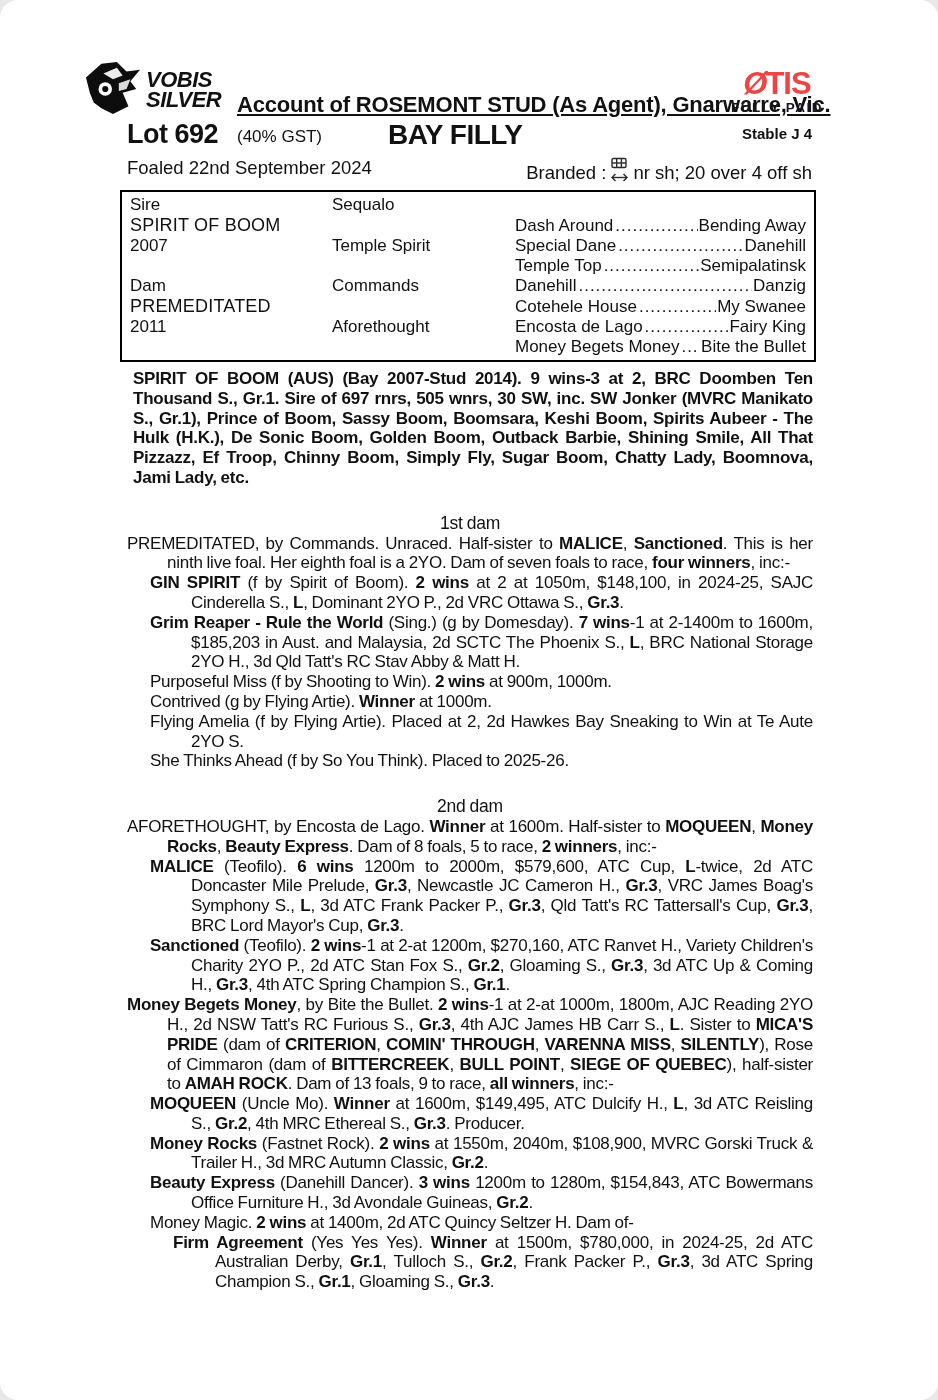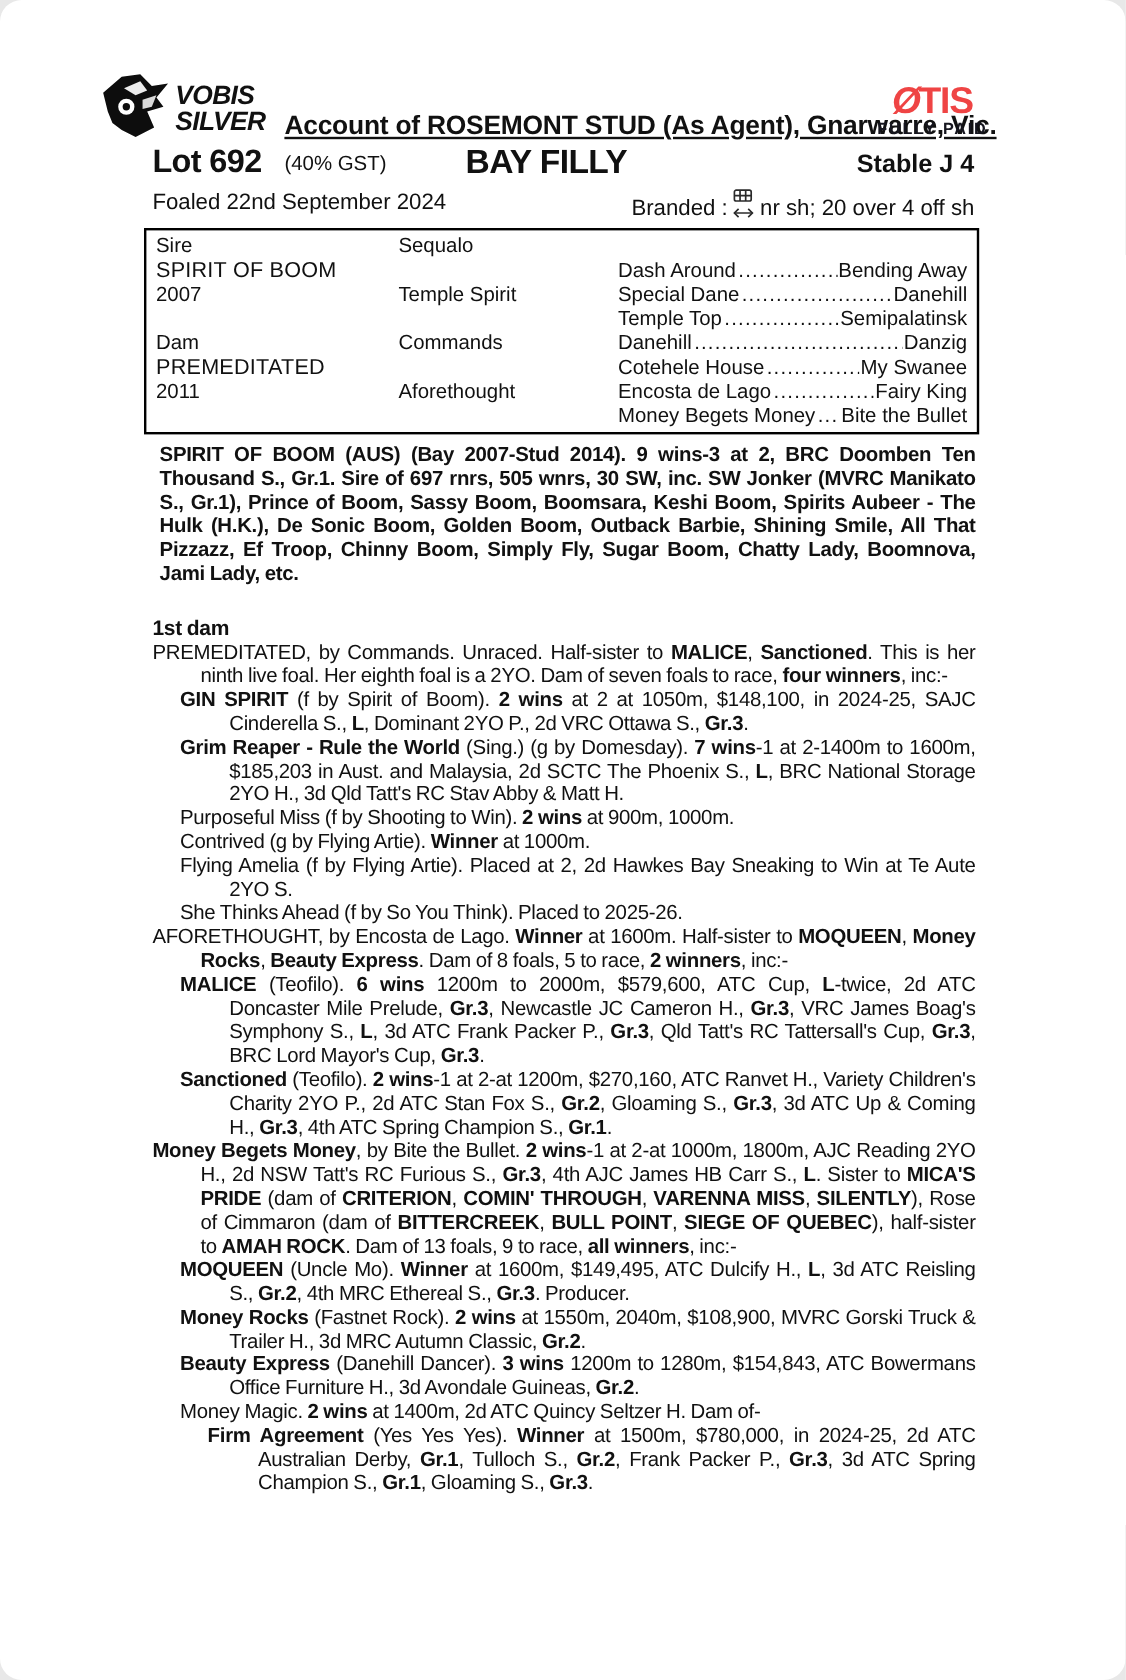--- a/index.html
+++ b/index.html
@@ -15,21 +15,21 @@
   .logo-text{font-style:italic;font-weight:800;font-size:22px;line-height:0.92;letter-spacing:-0.5px;}
   .account{position:absolute;left:237px;top:92px;font-weight:bold;font-size:22px;letter-spacing:-0.2px;text-decoration:underline;}
   .tis{position:absolute;left:712px;top:68px;width:130px;text-align:center;}
   .tis-mark{font-weight:bold;font-size:31px;line-height:1;letter-spacing:-1px;color:#ef4444;}
   .tis-o{font-style:italic;margin-right:-1px;}
   .tis-sub{font-size:13.5px;font-weight:bold;letter-spacing:1.5px;color:#16161f;margin-top:1px;}
   .lot-line{position:absolute;left:127px;top:119px;width:685px;height:32px;}
   .lot-number{position:absolute;left:0;top:0;font-weight:bold;font-size:27px;letter-spacing:-0.5px;}
   .lot-gst{position:absolute;left:110px;top:8px;font-size:17px;}
   .sex-title{position:absolute;left:261px;top:0;font-weight:bold;font-size:28px;letter-spacing:-0.5px;}
-  .stable{position:absolute;right:0;top:6px;font-weight:bold;font-size:21px;}
+  .stable{position:absolute;right:0;top:6px;font-weight:bold;font-size:15px;}
   .foaled-line{position:absolute;left:127px;top:157px;width:685px;font-size:18.5px;}
   .branded{position:absolute;right:0;top:0;display:flex;align-items:center;}
   .brand-mark{display:inline-block;margin:0 4px;}
   
   .ped-table{
     position:absolute;left:120px;top:190px;width:696px;height:172px;
     border:2px solid #000;box-sizing:border-box;
     display:flex;flex-direction:column;justify-content:space-evenly;
     padding:3px 8px;font-size:17px;
   }
@@ -42,21 +42,21 @@
   .lead{flex:1;overflow:hidden;white-space:nowrap;min-width:8px;}
   .lead::after{content:"......................................................................";letter-spacing:1px;}
   .ped-name{font-size:18px;letter-spacing:0.2px;}
   
   .content{
     position:absolute;left:127px;top:369px;width:686px;
     font-size:17px;line-height:19.8px;text-align:justify;
     letter-spacing:-0.25px;word-spacing:-0.5px;
   }
   .sire-summary{font-weight:bold;padding-left:6px;margin:0;}
-  .sec-h{font-weight:bold;font-size:17.5px;margin:26px 0 0 0;text-align:left;}
+  .sec-h{font-weight:normal;font-size:17.5px;margin:26px 0 0 0;text-align:center;}
   .para{margin:0;}
   .dam{padding-left:40px;text-indent:-40px;}
   .entry{padding-left:64px;text-indent:-41px;}
   .entry2{padding-left:88px;text-indent:-42px;}
 </style>
 </head>
 <body>
 
 <div class="page">
 
@@ -185,20 +185,21 @@
     <p class="sire-summary"><b>SPIRIT OF BOOM (AUS) (Bay 2007-Stud 2014). 9 wins-3 at 2, BRC Doomben Ten Thousand S., Gr.1. Sire of 697 rnrs, 505 wnrs, 30 SW, inc. SW Jonker (MVRC Manikato S., Gr.1), Prince of Boom, Sassy Boom, Boomsara, Keshi Boom, Spirits Aubeer - The Hulk (H.K.), De Sonic Boom, Golden Boom, Outback Barbie, Shining Smile, All That Pizzazz, Ef Troop, Chinny Boom, Simply Fly, Sugar Boom, Chatty Lady, Boomnova, Jami Lady, etc.</b></p>
     <div id="sections">
         <div class="sec-h">1st dam</div>
         <p class="para dam"><span>PREMEDITATED, by Commands. Unraced. Half-sister to </span><b>MALICE</b><span>, </span><b>Sanctioned</b><span>. This is her ninth live foal. Her eighth foal is a 2YO. Dam of seven foals to race, </span><b>four winners</b><span>, inc:-</span></p>
         <p class="para entry"><b>GIN SPIRIT</b><span> (f by Spirit of Boom). </span><b>2 wins</b><span> at 2 at 1050m, $148,100, in 2024-25, SAJC Cinderella S., </span><b>L</b><span>, Dominant 2YO P., 2d VRC Ottawa S., </span><b>Gr.3</b><span>.</span></p>
         <p class="para entry"><b>Grim Reaper - Rule the World</b><span> (Sing.) (g by Domesday). </span><b>7 wins</b><span>-1 at 2-1400m to 1600m, $185,203 in Aust. and Malaysia, 2d SCTC The Phoenix S., </span><b>L</b><span>, BRC National Storage 2YO H., 3d Qld Tatt's RC Stav Abby &amp; Matt H.</span></p>
         <p class="para entry"><span>Purposeful Miss (f by Shooting to Win). </span><b>2 wins</b><span> at 900m, 1000m.</span></p>
         <p class="para entry"><span>Contrived (g by Flying Artie). </span><b>Winner</b><span> at 1000m.</span></p>
         <p class="para entry"><span>Flying Amelia (f by Flying Artie). Placed at 2, 2d Hawkes Bay Sneaking to Win at Te Aute 2YO S.</span></p>
         <p class="para entry"><span>She Thinks Ahead (f by So You Think). Placed to 2025-26.</span></p>
+        <div class="sec-h">2nd dam</div>
         <p class="para dam"><span>AFORETHOUGHT, by Encosta de Lago. </span><b>Winner</b><span> at 1600m. Half-sister to </span><b>MOQUEEN</b><span>, </span><b>Money Rocks</b><span>, </span><b>Beauty Express</b><span>. Dam of 8 foals, 5 to race, </span><b>2 winners</b><span>, inc:-</span></p>
         <p class="para entry"><b>MALICE</b><span> (Teofilo). </span><b>6 wins</b><span> 1200m to 2000m, $579,600, ATC Cup, </span><b>L</b><span>-twice, 2d ATC Doncaster Mile Prelude, </span><b>Gr.3</b><span>, Newcastle JC Cameron H., </span><b>Gr.3</b><span>, VRC James Boag's Symphony S., </span><b>L</b><span>, 3d ATC Frank Packer P., </span><b>Gr.3</b><span>, Qld Tatt's RC Tattersall's Cup, </span><b>Gr.3</b><span>, BRC Lord Mayor's Cup, </span><b>Gr.3</b><span>.</span></p>
         <p class="para entry"><b>Sanctioned</b><span> (Teofilo). </span><b>2 wins</b><span>-1 at 2-at 1200m, $270,160, ATC Ranvet H., Variety Children's Charity 2YO P., 2d ATC Stan Fox S., </span><b>Gr.2</b><span>, Gloaming S., </span><b>Gr.3</b><span>, 3d ATC Up &amp; Coming H., </span><b>Gr.3</b><span>, 4th ATC Spring Champion S., </span><b>Gr.1</b><span>.</span></p>
         <p class="para dam"><b>Money Begets Money</b><span>, by Bite the Bullet. </span><b>2 wins</b><span>-1 at 2-at 1000m, 1800m, AJC Reading 2YO H., 2d NSW Tatt's RC Furious S., </span><b>Gr.3</b><span>, 4th AJC James HB Carr S., </span><b>L</b><span>. Sister to </span><b>MICA'S PRIDE</b><span> (dam of </span><b>CRITERION</b><span>, </span><b>COMIN' THROUGH</b><span>, </span><b>VARENNA MISS</b><span>, </span><b>SILENTLY</b><span>), Rose of Cimmaron (dam of </span><b>BITTERCREEK</b><span>, </span><b>BULL POINT</b><span>, </span><b>SIEGE OF QUEBEC</b><span>), half-sister to </span><b>AMAH ROCK</b><span>. Dam of 13 foals, 9 to race, </span><b>all winners</b><span>, inc:-</span></p>
         <p class="para entry"><b>MOQUEEN</b><span> (Uncle Mo). </span><b>Winner</b><span> at 1600m, $149,495, ATC Dulcify H., </span><b>L</b><span>, 3d ATC Reisling S., </span><b>Gr.2</b><span>, 4th MRC Ethereal S., </span><b>Gr.3</b><span>. Producer.</span></p>
         <p class="para entry"><b>Money Rocks</b><span> (Fastnet Rock). </span><b>2 wins</b><span> at 1550m, 2040m, $108,900, MVRC Gorski Truck &amp; Trailer H., 3d MRC Autumn Classic, </span><b>Gr.2</b><span>.</span></p>
         <p class="para entry"><b>Beauty Express</b><span> (Danehill Dancer). </span><b>3 wins</b><span> 1200m to 1280m, $154,843, ATC Bowermans Office Furniture H., 3d Avondale Guineas, </span><b>Gr.2</b><span>.</span></p>
         <p class="para entry"><span>Money Magic. </span><b>2 wins</b><span> at 1400m, 2d ATC Quincy Seltzer H. Dam of-</span></p>
         <p class="para entry2"><b>Firm Agreement</b><span> (Yes Yes Yes). </span><b>Winner</b><span> at 1500m, $780,000, in 2024-25, 2d ATC Australian Derby, </span><b>Gr.1</b><span>, Tulloch S., </span><b>Gr.2</b><span>, Frank Packer P., </span><b>Gr.3</b><span>, 3d ATC Spring Champion S., </span><b>Gr.1</b><span>, Gloaming S., </span><b>Gr.3</b><span>.</span></p>
       </div>

